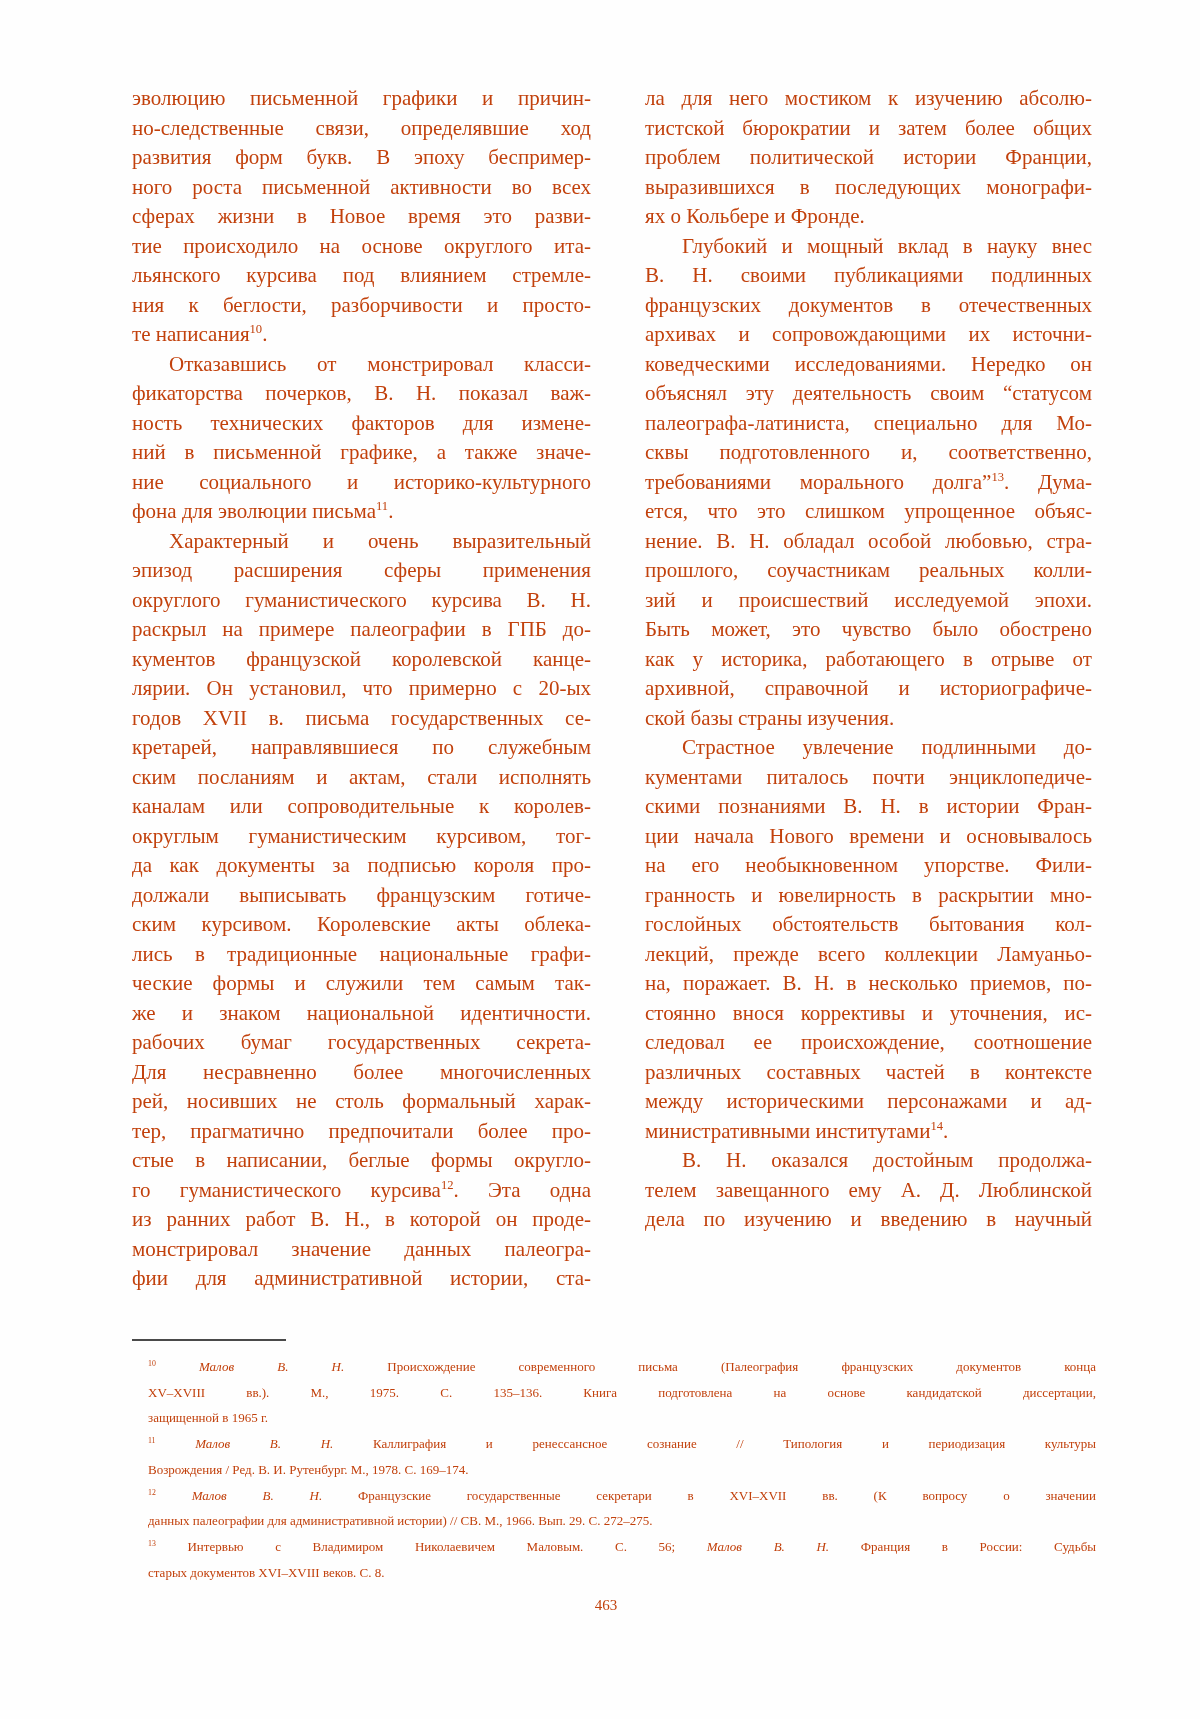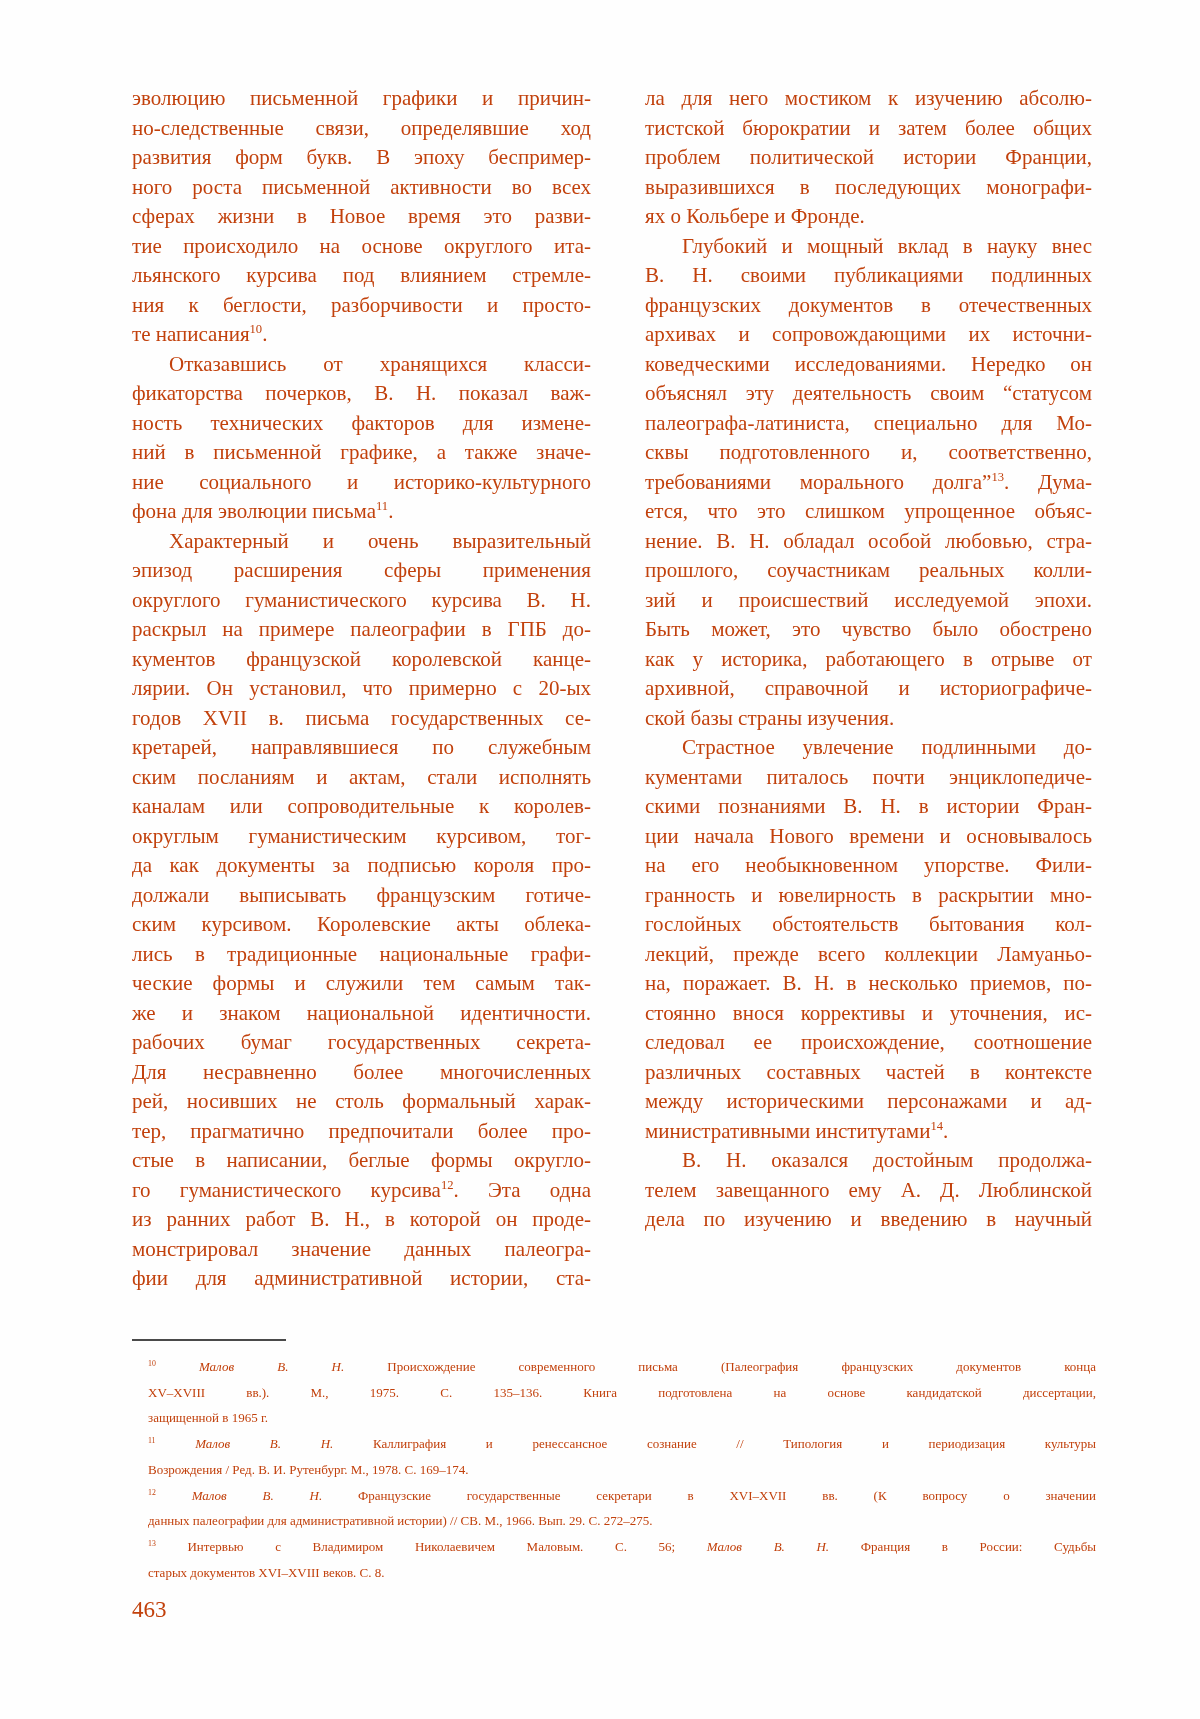--- a/index.html
+++ b/index.html
@@ -48,39 +48,39 @@
     top: 1354px;
     width: 948px;
     font-size: 13px;
     line-height: 25.7px;
   }
   .page-number {
     position: absolute;
     top: 1597px;
     left: 132px;
     width: 948px;
-    text-align: left;
-    font-size: 23px;
+    text-align: center;
+    font-size: 15px;
   }
 </style>
 </head>
 <body>
 
 <div class="page">
   <div class="col col-left" id="col-left">
       <div class="line">эволюцию письменной графики и причин-</div>
       <div class="line">но-следственные связи, определявшие ход</div>
       <div class="line">развития форм букв. В эпоху беспример-</div>
       <div class="line">ного роста письменной активности во всех</div>
       <div class="line">сферах жизни в Новое время это разви-</div>
       <div class="line">тие происходило на основе округлого ита-</div>
       <div class="line">льянского курсива под влиянием стремле-</div>
       <div class="line">ния к беглости, разборчивости и просто-</div>
       <div class="line last">те написания<sup>10</sup>.</div>
-      <div class="line indent">Отказавшись от хранящихся класси-</div>
+      <div class="line indent">Отказавшись от монстрировал класси-</div>
       <div class="line">фикаторства почерков, В. Н. показал важ-</div>
       <div class="line">ность технических факторов для измене-</div>
       <div class="line">ний в письменной графике, а также значе-</div>
       <div class="line">ние социального и историко-культурного</div>
       <div class="line last">фона для эволюции письма<sup>11</sup>.</div>
       <div class="line indent">Характерный и очень выразительный</div>
       <div class="line">эпизод расширения сферы применения</div>
       <div class="line">округлого гуманистического курсива В. Н.</div>
       <div class="line">раскрыл на примере палеографии в ГПБ до-</div>
       <div class="line">кументов французской королевской канце-</div>

